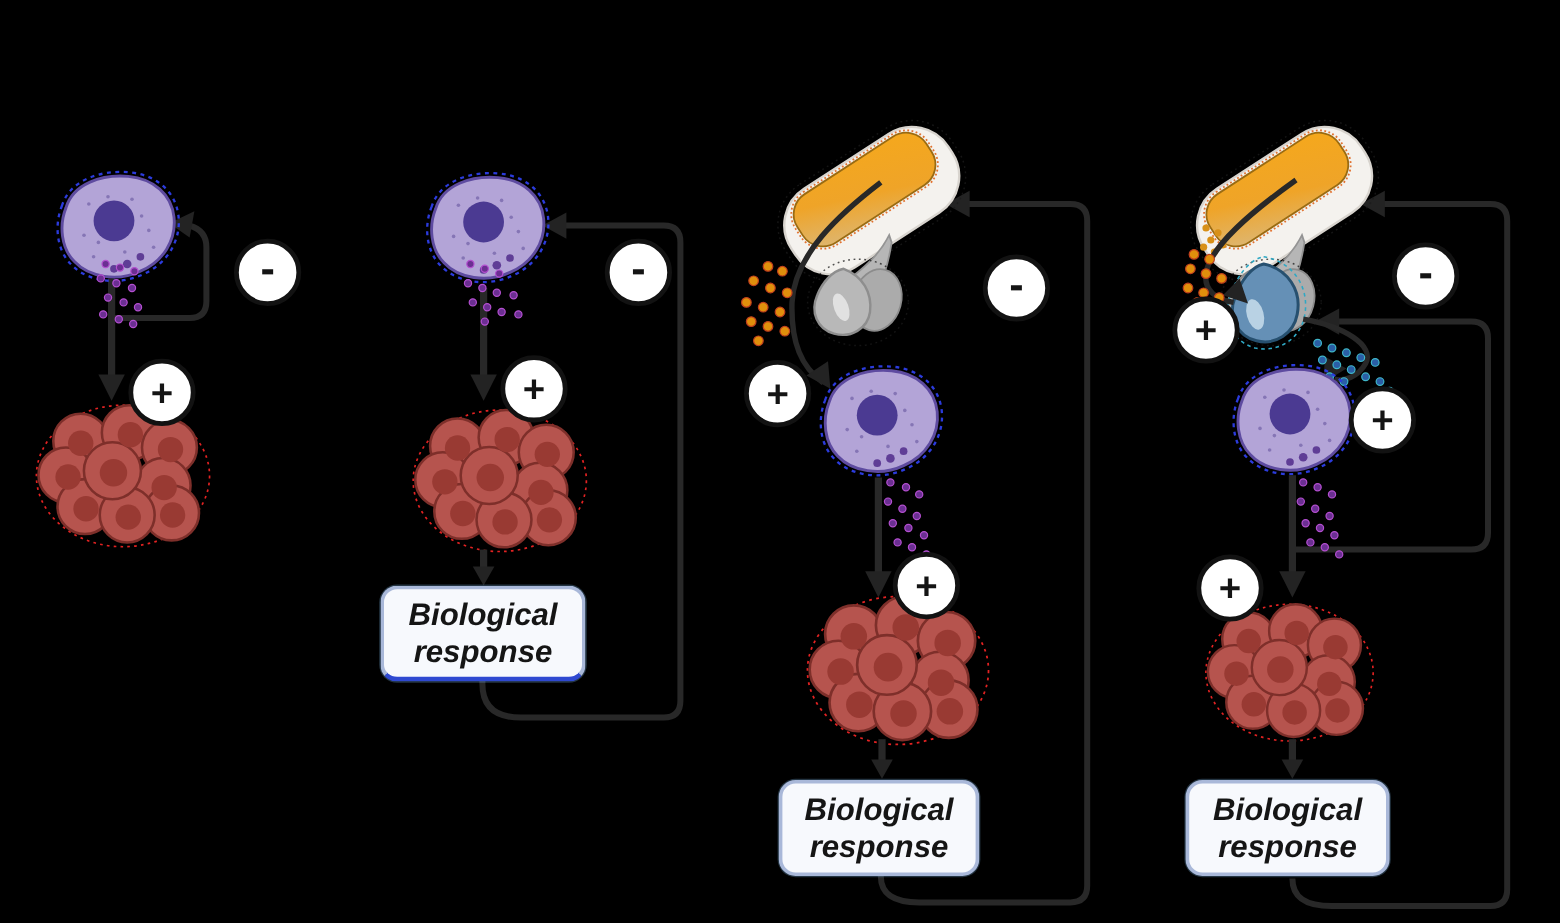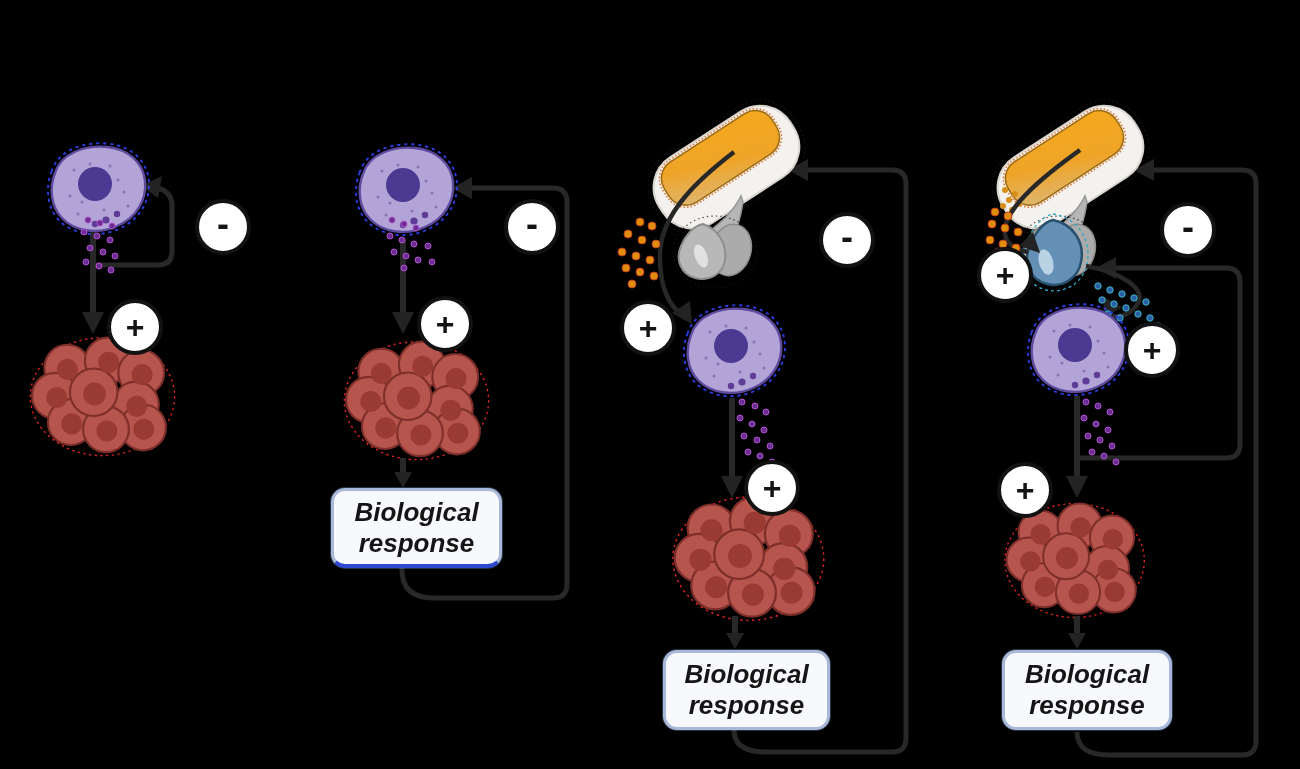--- a/index.html
+++ b/index.html
@@ -7,21 +7,21 @@
           font-family:"Liberation Sans",sans-serif;}
   .canvas svg{position:absolute;left:0;top:0;}
   .sign{position:absolute;width:56px;height:56px;border-radius:50%;
         background:#ffffff;border:4px solid #121212;box-sizing:border-box;
         display:flex;align-items:center;justify-content:center;
         font:600 32px/1 "Liberation Sans",sans-serif;color:#141414;}
   .sign.minus{font-size:36px;padding-bottom:6px;}
   .bio-box{position:absolute;background:#f7f9fd;border:3px solid #a9b8d9;border-radius:14px;
            box-sizing:border-box;display:flex;flex-direction:column;align-items:center;justify-content:center;
            font:italic 600 26px/31px "Liberation Sans",sans-serif;color:#151515;
-           box-shadow:0 0 0 1px rgba(130,190,240,.28);margin-left:14px;}
+           box-shadow:0 0 0 1px rgba(130,190,240,.28);}
   .bio-box.blue-bottom{border-bottom:4px solid #2f49d1;}
   .bio-box span{display:block;}
 </style>
 </head>
 <body>
 
 <div class="canvas">
 
 <svg width="1300" height="769" viewBox="0 0 1300 769">
   <defs>

